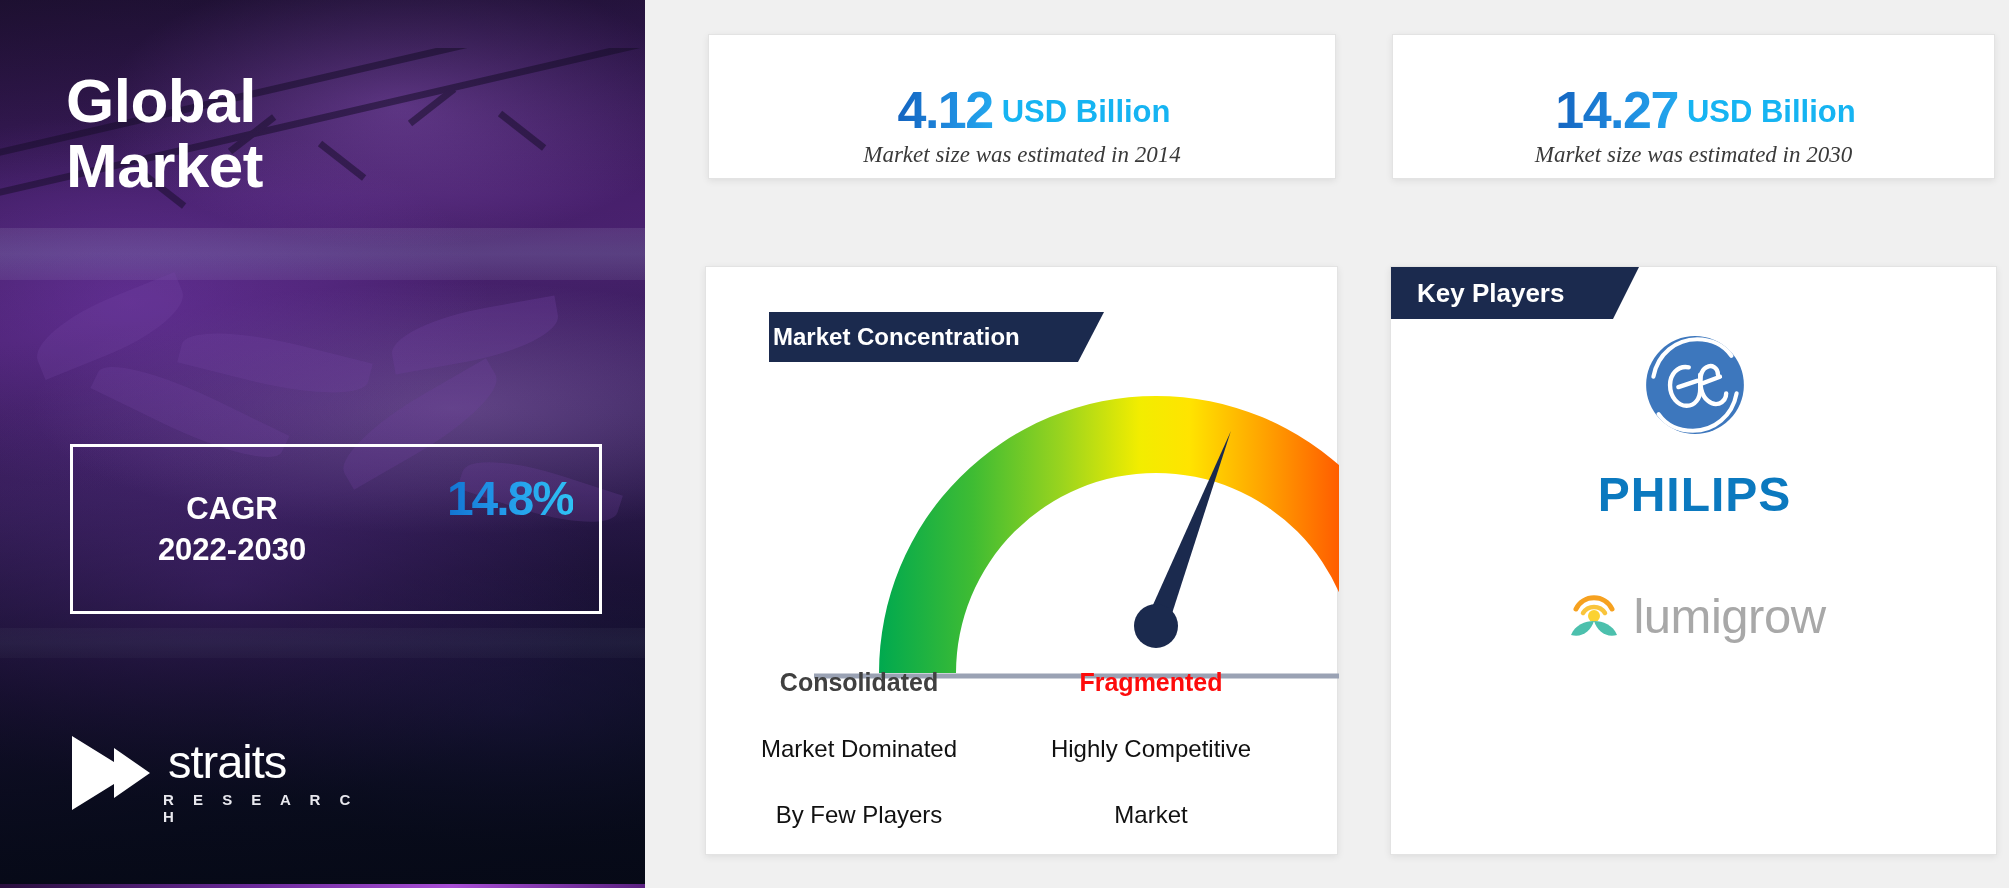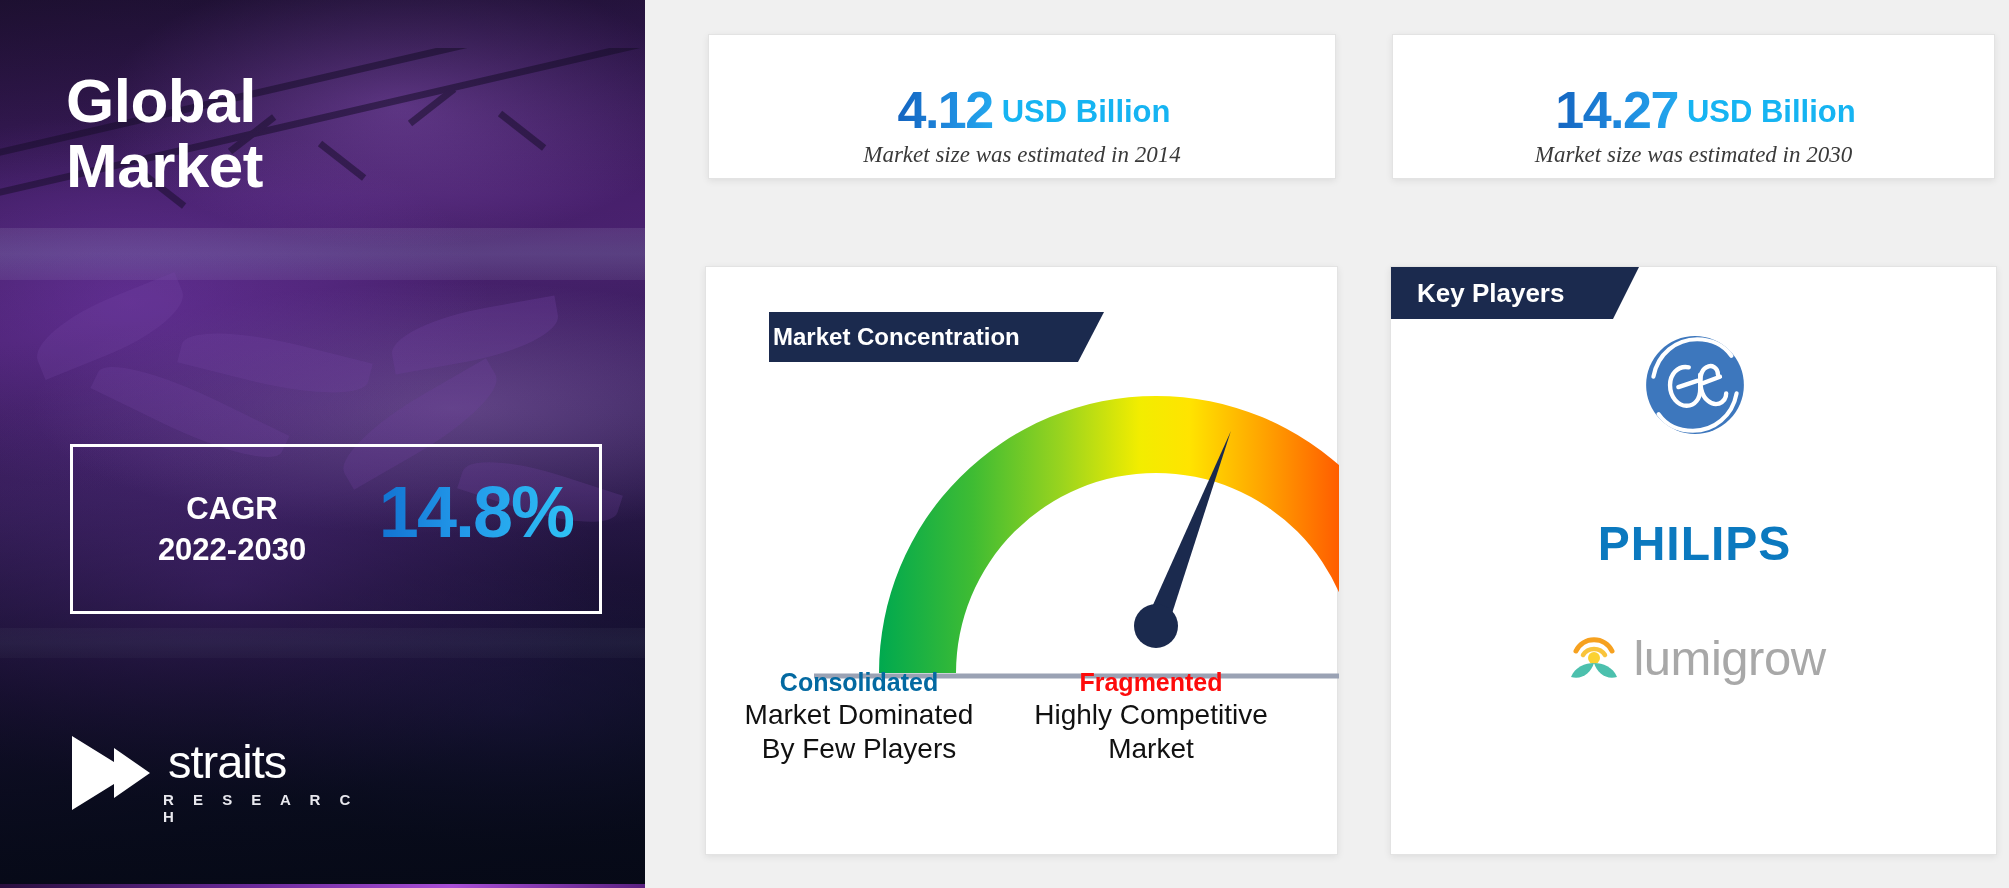--- a/index.html
+++ b/index.html
@@ -77,21 +77,21 @@
     border: 3px solid #ffffff;
   }
   #cagr-label {
     position: absolute; left: 44px; top: 42px;
     width: 230px; text-align: center;
     color: #fff; font-size: 31px; font-weight: bold; line-height: 1.32;
   }
   #cagr-label span { display: block; }
   #cagr-value {
     position: absolute; right: 26px; top: 24px;
-    font-size: 72px; font-weight: bold; letter-spacing: -2px;
+    font-size: 48px; font-weight: bold; letter-spacing: -2px;
     background: linear-gradient(90deg, #1273d1 0%, #2196e8 40%, #2fc2f5 100%);
     -webkit-background-clip: text; background-clip: text; color: transparent;
   }
 
   #logo { position: absolute; left: 68px; top: 728px; width: 300px; height: 92px; }
   #logo-mark { position: absolute; left: 0; top: 6px; width: 86px; height: 78px; }
   #logo-word {
     position: absolute; left: 100px; top: 6px;
     color: #fff; font-size: 47px; font-weight: normal; letter-spacing: -1px;
   }
@@ -129,29 +129,29 @@
     font-weight: bold; display: flex; align-items: center;
     clip-path: polygon(0 0, 100% 0, calc(100% - 26px) 100%, 0 100%);
   }
   #gauge-ribbon { left: 63px; top: 45px; width: 335px; height: 50px; padding-left: 4px; font-size: 24px; }
   #players-ribbon { left: 0px; top: 0px; width: 248px; height: 52px; padding-left: 26px; font-size: 26px; }
 
   #gauge-wrap { position: absolute; left: 0; top: 0; width: 633px; height: 589px; }
   #gauge-labels { position: absolute; left: 0; top: 400px; width: 633px; height: 120px; }
   .gauge-label { position: absolute; text-align: center; width: 250px; }
   .gauge-label .title { font-size: 25px; font-weight: bold; line-height: 1.25; }
-  .gauge-label .desc { font-size: 28px; color: #111; line-height: 1.22; }
+  .gauge-label .desc { font-size: 24px; color: #111; line-height: 1.22; margin-top: 36px; }
   #gauge-label-left { left: 28px; top: 0; }
   #gauge-label-right { left: 320px; top: 0; }
-  #gauge-label-left .title { color: #0369a1; }
+  #gauge-label-left .title { color: #404040; }
   #gauge-label-right .title { color: #fd0c0c; }
 
   .player-row {
     position: absolute; left: 0; width: 607px; height: 104px;
-    display: flex; align-items: flex-end; justify-content: center;
+    display: flex; align-items: flex-start; justify-content: center;
   }
   #player-0 { top: 66px; }
   #player-1 { top: 200px; }
   #player-2 { top: 318px; }
   #player-3 { top: 440px; }
 
   .philips-text { color: #0b79bf; font-size: 48px; font-weight: bold; letter-spacing: 1px; }
   .osram-text { color: #f04b22; font-size: 47px; font-weight: bold; letter-spacing: .5px; }
   .lumigrow-text { color: #a8a8a8; font-size: 49px; font-weight: normal; letter-spacing: -.5px; margin-left: 8px; }
   .lumigrow-wrap { display: flex; align-items: center; }

